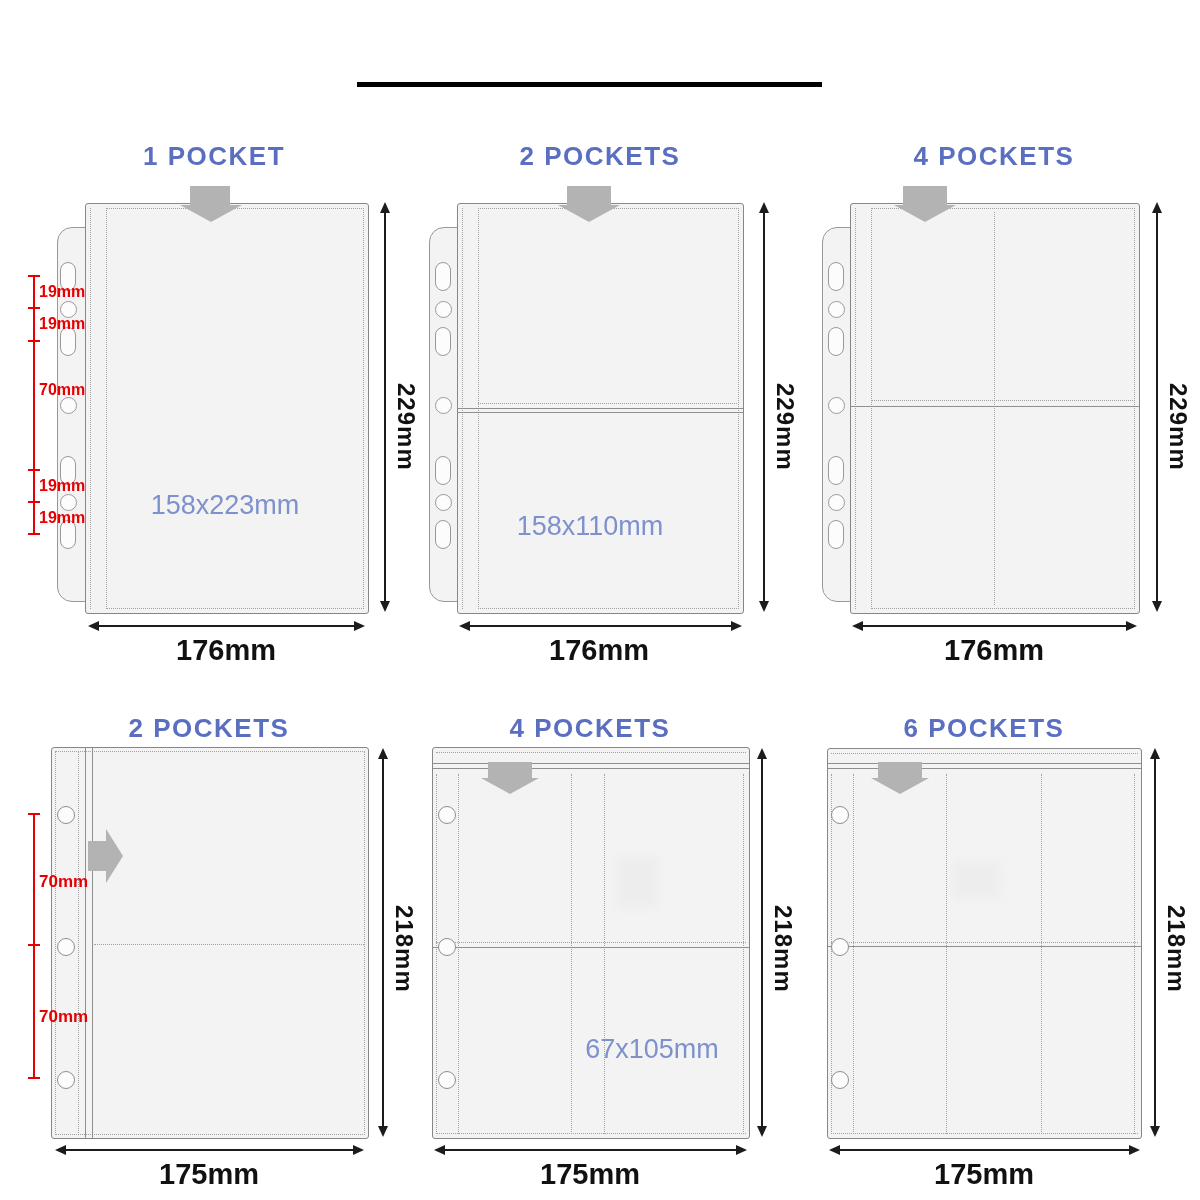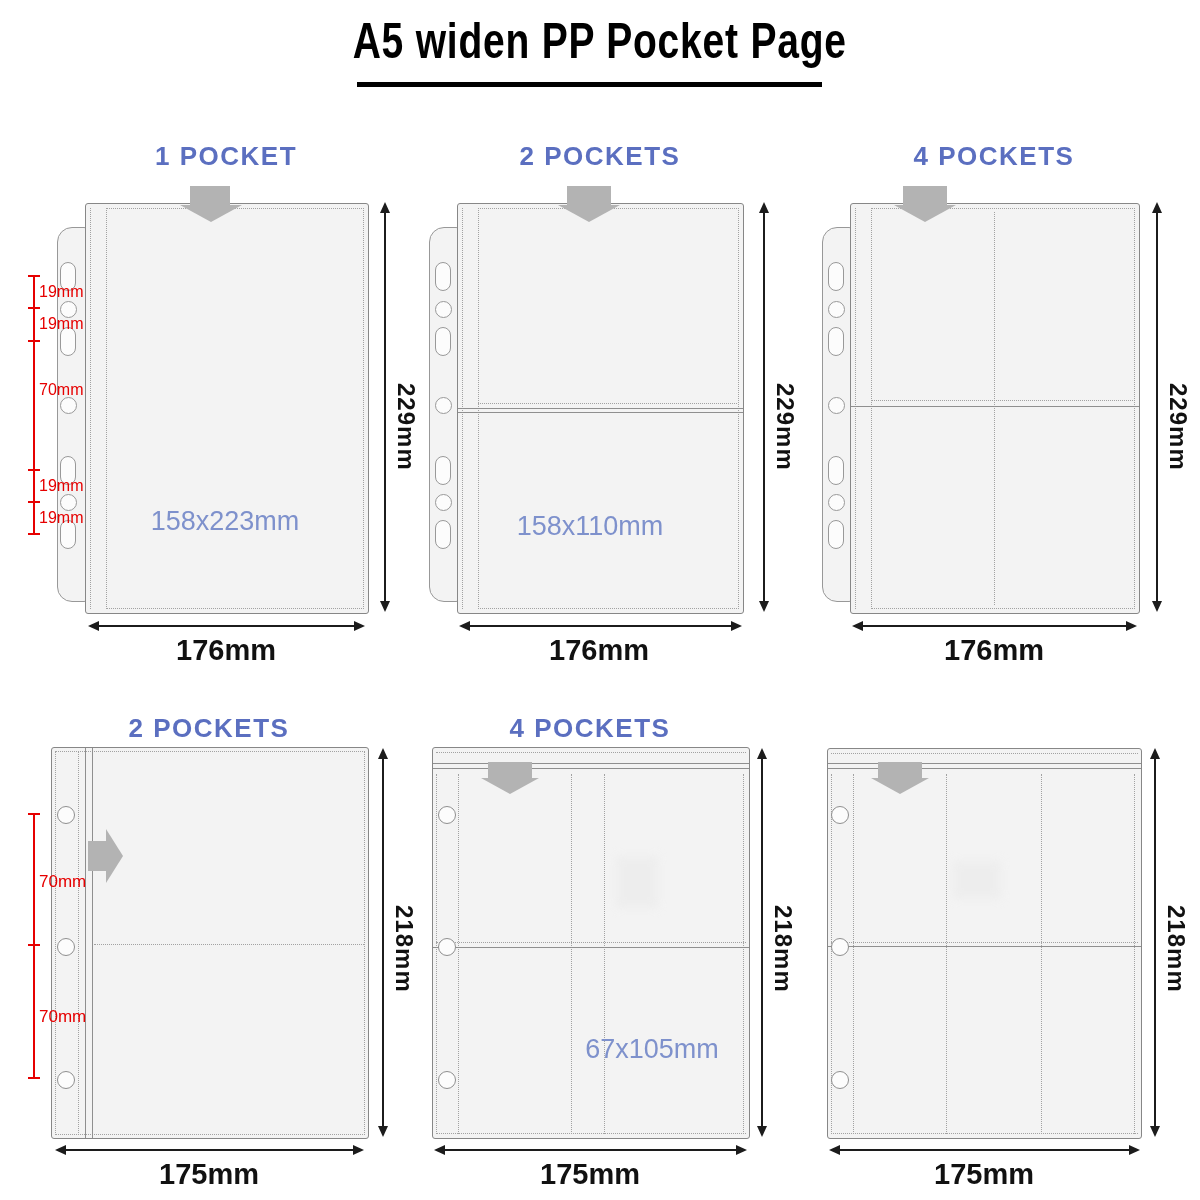--- a/index.html
+++ b/index.html
@@ -42,35 +42,34 @@
   .tl { position:absolute; width:0; height:0; border-top:5px solid transparent; border-bottom:5px solid transparent; border-right:11px solid #1c1c1c; }
   .tr { position:absolute; width:0; height:0; border-top:5px solid transparent; border-bottom:5px solid transparent; border-left:11px solid #1c1c1c; }
 
   .dim-label-h { position:absolute; width:300px; text-align:center; font-size:29px; font-weight:bold; color:#111; }
   .dim-label-v { position:absolute; font-size:24px; font-weight:bold; color:#111; writing-mode:vertical-rl; letter-spacing:1px; }
 
   .size-label { position:absolute; width:300px; text-align:center; font-size:27px; color:#7e91cc; white-space:nowrap; }
 
   .red-line-v { position:absolute; width:2px; background:#e60000; }
   .red-tick { position:absolute; width:12px; height:2px; background:#e60000; }
-  .red-label { position:absolute; font-size:16px; color:#e60000; white-space:nowrap; }
+  .red-label { position:absolute; font-size:16px; color:#e60000; white-space:nowrap;font-weight:bold; }
   .red-label.lg { font-size:17px; }
 
   .smudge { position:absolute; background:#e9e9e9; filter:blur(5px); opacity:0.55; }
 </style>
 </head>
 <body>
 
 <div id="canvas">
 
-  <div class="main-title"><span>A5 widen PP Pocket Page</span></div>
   <div class="title-underline"></div>
 
   <div class="diagram">
-    <div class="diagram-title" style="left:76px;top:141px;">1 POCKET</div>
+    <div class="diagram-title" style="left:64px;top:141px;">1 POCKET</div>
     <div class="tab" style="left:57px;top:227px;width:40px;height:373px;"></div>
     <div class="sheet" style="left:85px;top:203px;width:282px;height:409px;">
       <div class="dotted-box" style="left:20px;top:4px;right:4px;bottom:4px;"></div>
       <div class="dv" style="left:4px;top:4px;bottom:4px;"></div>
     </div>
     <div class="slot" style="left:60px;top:262px;"></div>
     <div class="hole" style="left:60px;top:301px;"></div>
     <div class="slot" style="left:60px;top:327px;"></div>
     <div class="hole" style="left:60px;top:397px;"></div>
     <div class="slot" style="left:60px;top:456px;"></div>
@@ -83,21 +82,21 @@
     <div class="red-tick" style="left:28px;top:307px;"></div>
     <div class="red-tick" style="left:28px;top:340px;"></div>
     <div class="red-tick" style="left:28px;top:469px;"></div>
     <div class="red-tick" style="left:28px;top:501px;"></div>
     <div class="red-tick" style="left:28px;top:533px;"></div>
     <div class="red-label" style="left:39px;top:283px;">19mm</div>
     <div class="red-label" style="left:39px;top:315px;">19mm</div>
     <div class="red-label" style="left:39px;top:381px;">70mm</div>
     <div class="red-label" style="left:39px;top:477px;">19mm</div>
     <div class="red-label" style="left:39px;top:509px;">19mm</div>
-    <div class="size-label" style="left:75px;top:506px;text-align:center;">158x223mm</div>
+    <div class="size-label" style="left:75px;top:490px;text-align:center;">158x223mm</div>
     <div class="dimv" style="left:384px;top:212px;height:390px;"></div>
     <div class="tu" style="left:380px;top:202px;"></div>
     <div class="td" style="left:380px;top:601px;"></div>
     <div class="dim-label-v" style="left:392px;top:383px;">229mm</div>
     <div class="dimh" style="left:98px;top:625px;width:256px;"></div>
     <div class="tl" style="left:88px;top:621px;"></div>
     <div class="tr" style="left:354px;top:621px;"></div>
     <div class="dim-label-h" style="left:76px;top:634px;">176mm</div>
   </div>
 
@@ -216,20 +215,21 @@
     <div class="tu" style="left:757px;top:748px;"></div>
     <div class="td" style="left:757px;top:1126px;"></div>
     <div class="dim-label-v" style="left:769px;top:905px;">218mm</div>
     <div class="dimh" style="left:444px;top:1149px;width:292px;"></div>
     <div class="tl" style="left:434px;top:1145px;"></div>
     <div class="tr" style="left:736px;top:1145px;"></div>
     <div class="dim-label-h" style="left:440px;top:1158px;">175mm</div>
   </div>
 
   <div class="diagram">
+    <div class="diagram-title" style="left:834px;top:713px;">6 POCKETS</div>
     <div class="sheet" style="left:827px;top:748px;width:313px;height:389px;">
       <div class="dh" style="left:3px;right:3px;top:4px;"></div>
       <div class="sh" style="left:0;right:0;top:14px;"></div>
       <div class="sh" style="left:0;right:0;top:19px;"></div>
       <div class="dv" style="left:3px;top:25px;bottom:4px;"></div>
       <div class="dv" style="left:25px;top:25px;bottom:4px;"></div>
       <div class="dv" style="left:118px;top:25px;bottom:4px;"></div>
       <div class="dv" style="left:213px;top:25px;bottom:4px;"></div>
       <div class="dv" style="left:306px;top:25px;bottom:4px;"></div>
       <div class="dh" style="left:3px;right:3px;top:193px;"></div>

